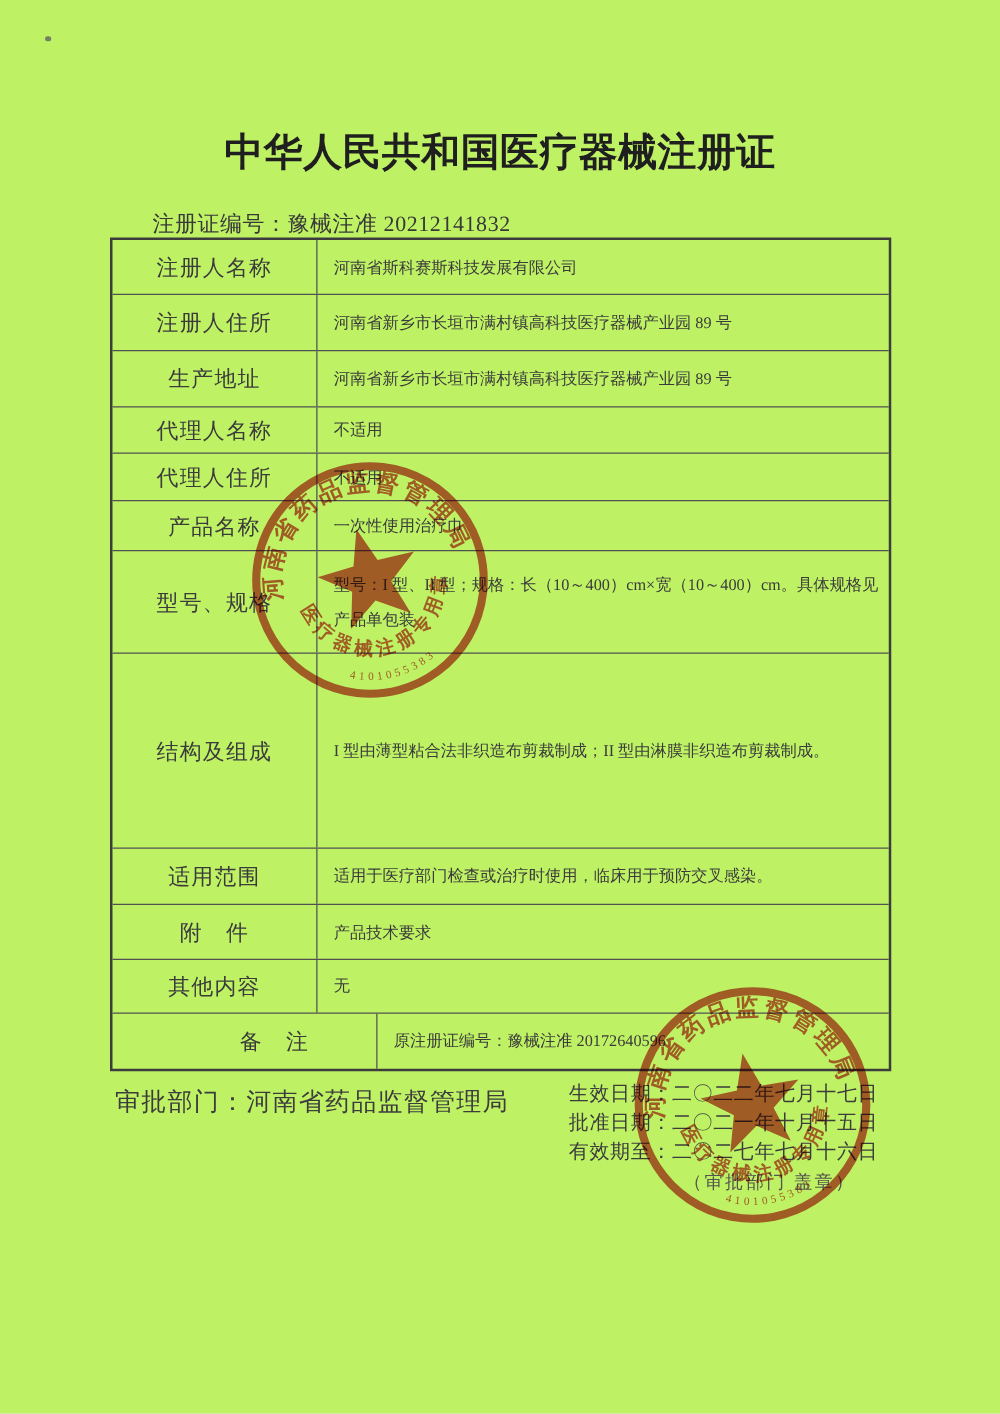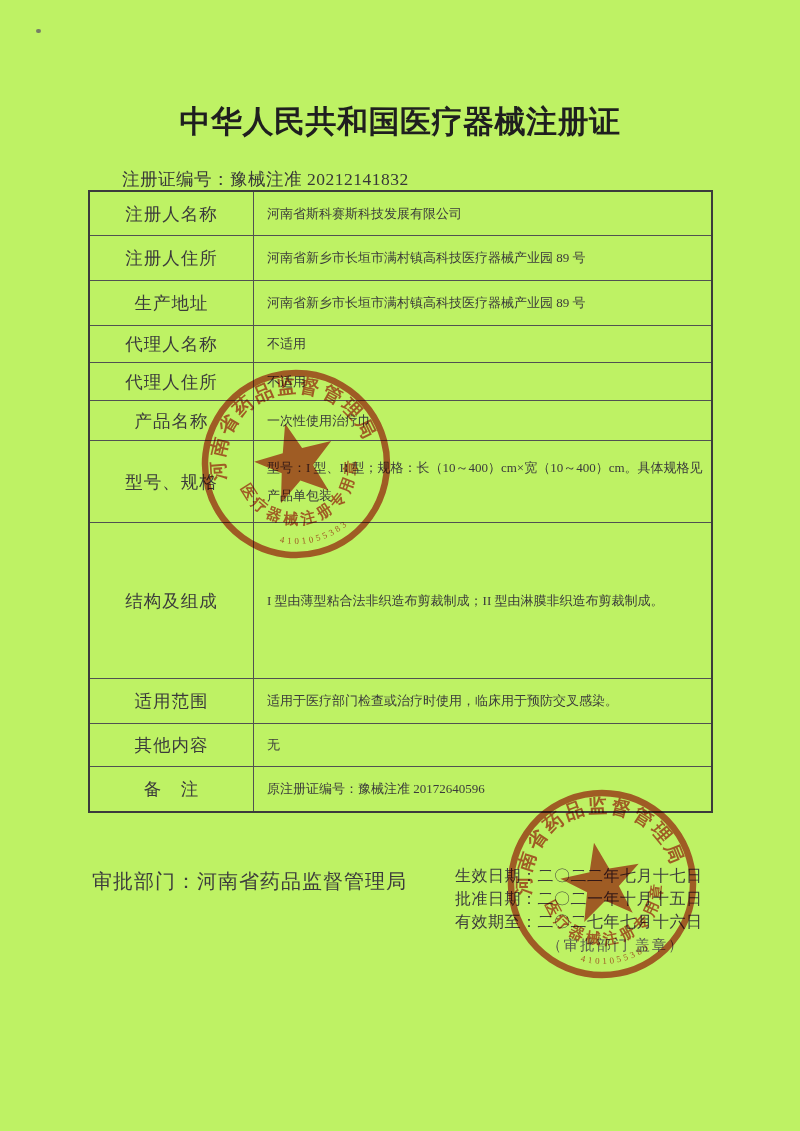--- a/index.html
+++ b/index.html
@@ -98,27 +98,31 @@
   <div class="row" style="height: 156px;">
     <div class="cell label">结构及组成</div>
     <div class="cell value">I 型由薄型粘合法非织造布剪裁制成；II 型由淋膜非织造布剪裁制成。</div>
   </div>
 
   <div class="row" style="height: 45px;">
     <div class="cell label">适用范围</div>
     <div class="cell value">适用于医疗部门检查或治疗时使用，临床用于预防交叉感染。</div>
   </div>
 
+  <div class="row" style="height: 44px;">
+    <div class="cell label">附　件</div>
+    <div class="cell value">产品技术要求</div>
+  </div>
 
   <div class="row" style="height: 43px;">
     <div class="cell label">其他内容</div>
     <div class="cell value">无</div>
   </div>
 
-  <div class="row" style="height: 44px;">
+  <div class="row" style="height: 44px; padding-left: 48px;">
     <div class="cell label">备　注</div>
     <div class="cell value">原注册证编号：豫械注准 20172640596</div>
   </div>
 </div>
 
   <div class="approval">
     <span>审批部门：</span><span>河南省药品监督管理局</span>
   </div>
 
   <div class="dates" id="date-block">

